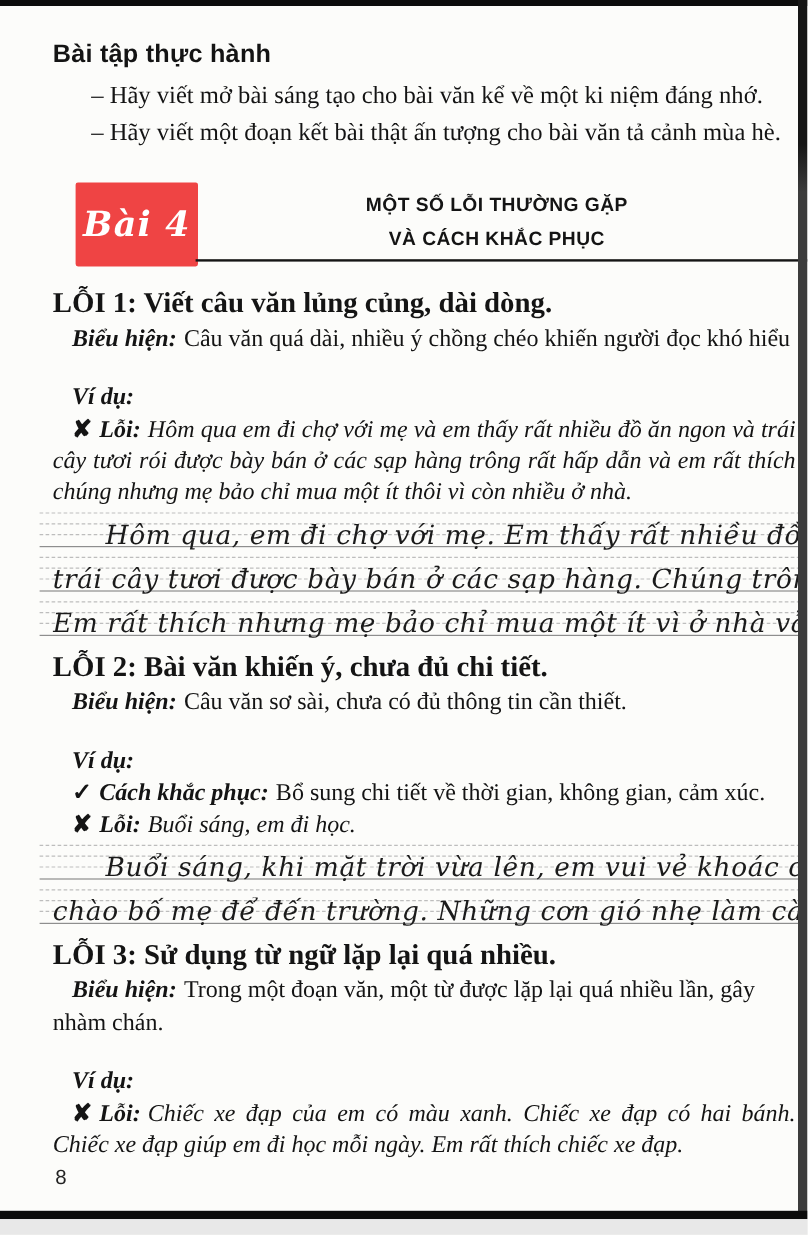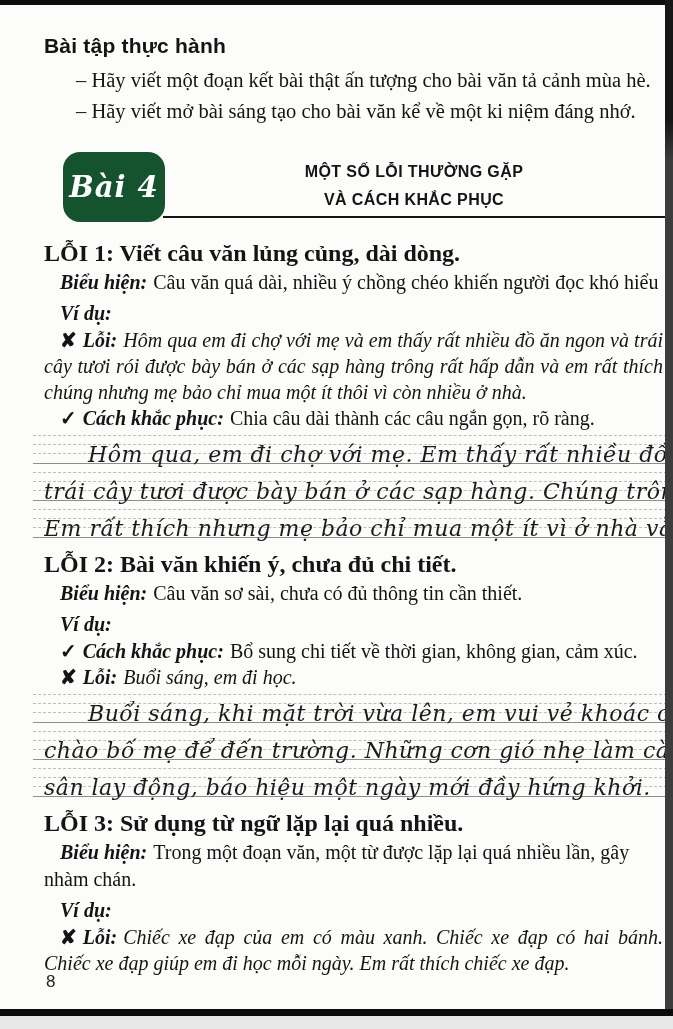--- a/index.html
+++ b/index.html
@@ -17,34 +17,34 @@
   .content { position:absolute; top:5px; left:0; right:0; bottom:7px;
              padding:28px 10px 0 44px; overflow:hidden; }
 
   
   .practice-h { font-family:"Liberation Sans", sans-serif; font-weight:700;
                 font-size:21px; line-height:26px; margin:0 0 6px 0; letter-spacing:.2px; }
   .bullet { font-size:20.5px; line-height:31px; padding-left:32px; white-space:nowrap; }
 
   
   .lesson-header { position:relative; height:72px; margin-top:25px; margin-bottom:16px; display:flex; }
-  .badge { width:102px; height:70px; margin-left:19px; background:#14532d;
-           border-radius:17px; display:flex; align-items:center; justify-content:center; flex:0 0 auto; }
+  .badge { width:102px; height:70px; margin-left:19px; background:#ef4444;
+           border-radius:2px; display:flex; align-items:center; justify-content:center; flex:0 0 auto; }
   .badge span { color:#ffffff; font-family:"DejaVu Serif", serif; font-style:italic;
                 font-weight:700; font-size:29px; letter-spacing:1px; }
   .title-wrap { flex:1; text-align:center; padding-top:6px;
                 font-family:"Liberation Sans", sans-serif; font-weight:700;
                 font-size:16px; line-height:28px; letter-spacing:.4px; }
   .header-rule { position:absolute; left:119px; right:-10px; top:64px; height:2px; background:#151515; }
 
   
   .sec-h { font-size:24px; font-weight:700; margin:0 0 3px 0; line-height:26px; }
   .sec-h.sp { margin-top:6px; }
   p.body { margin:0; font-size:20px; line-height:27px; text-indent:16px; }
-  p.body.gap { margin-top:4px; }
+  p.body.gap { margin-top:22px; }
   p.clip { white-space:nowrap; overflow:hidden; }
   .lbl { font-weight:700; font-style:italic; margin-right:6px;text-align:right; }
   .mark { font-weight:700; font-style:normal; margin-right:6px; }
   p.ex { font-style:italic; text-align:justify; line-height:26px; }
   p.fix { line-height:26px; }
 
   
   .hw-block { margin:3px -4px 6px -11px; }
   .hw-row { position:relative; height:37px; }
   .rl { position:absolute; left:0; right:0; height:0; }
@@ -61,39 +61,38 @@
 </style>
 </head>
 <body>
 
 <div class="page">
   <div class="bar-top"></div>
 
   <div class="content">
 
     <div class="practice-h">Bài tập thực hành</div>
+    <div class="bullet">– Hãy viết mở bài sáng tạo cho bài văn kể về một ki niệm đáng nhớ.</div>
     <div class="bullet">– Hãy viết một đoạn kết bài thật ấn tượng cho bài văn tả cảnh mùa hè.</div>
-    <div class="bullet">– Hãy viết mở bài sáng tạo cho bài văn kể về một ki niệm đáng nhớ.</div>
 
     <div class="lesson-header">
       <div class="badge">
         <span>Bài 4</span>
       </div>
       <div class="title-wrap">
         <div>MỘT SỐ LỖI THƯỜNG GẶP</div>
         <div>VÀ CÁCH KHẮC PHỤC</div>
       </div>
       <div class="header-rule"></div>
     </div>
 
     <div class="sec-h">LỖI 1: Viết câu văn lủng củng, dài dòng.</div>
     <p class="body clip"><span class="lbl">Biểu hiện:</span><span>Câu văn quá dài, nhiều ý chồng chéo khiến người đọc khó hiểu</span></p>
     <p class="body gap"><span class="lbl">Ví dụ:</span></p>
     <p class="body ex"><span class="mark">✘</span><span class="lbl">Lỗi:</span><span>Hôm qua em đi chợ với mẹ và em thấy rất nhiều đồ ăn ngon và trái cây tươi rói được bày bán ở các sạp hàng trông rất hấp dẫn và em rất thích chúng nhưng mẹ bảo chỉ mua một ít thôi vì còn nhiều ở nhà.</span></p>
-    <p class="body fix"><span class="mark">✓</span><span class="lbl">Cách khắc phục:</span><span>Chia câu dài thành các câu ngắn gọn, rõ ràng.</span></p>
 
     <div class="hw-block">
       <div class="hw-row indent">
         <div class="rl d p0"></div>
           <div class="rl d p1"></div>
           <div class="rl d p2"></div>
           <div class="rl s p3"></div>
         <div class="hw-text">Hôm qua, em đi chợ với mẹ. Em thấy rất nhiều đồ ăn ngon và</div>
       </div>
       <div class="hw-row">
@@ -126,27 +125,20 @@
           <div class="rl s p3"></div>
         <div class="hw-text">Buổi sáng, khi mặt trời vừa lên, em vui vẻ khoác cặp lên vai và</div>
       </div>
       <div class="hw-row">
         <div class="rl d p0"></div>
           <div class="rl d p1"></div>
           <div class="rl d p2"></div>
           <div class="rl s p3"></div>
         <div class="hw-text">chào bố mẹ để đến trường. Những cơn gió nhẹ làm cành cây trước</div>
       </div>
-      <div class="hw-row">
-        <div class="rl d p0"></div>
-          <div class="rl d p1"></div>
-          <div class="rl d p2"></div>
-          <div class="rl s p3"></div>
-        <div class="hw-text">sân lay động, báo hiệu một ngày mới đầy hứng khởi.</div>
-      </div>
     </div>
 
     <div class="sec-h sp">LỖI 3: Sử dụng từ ngữ lặp lại quá nhiều.</div>
     <p class="body"><span class="lbl">Biểu hiện:</span><span>Trong một đoạn văn, một từ được lặp lại quá nhiều lần, gây nhàm chán.</span></p>
     <p class="body gap"><span class="lbl">Ví dụ:</span></p>
     <p class="body ex"><span class="mark">✘</span><span class="lbl">Lỗi:</span><span>Chiếc xe đạp của em có màu xanh. Chiếc xe đạp có hai bánh. Chiếc xe đạp giúp em đi học mỗi ngày. Em rất thích chiếc xe đạp.</span></p>
 
   </div>
 
   <div class="page-number">8</div>

